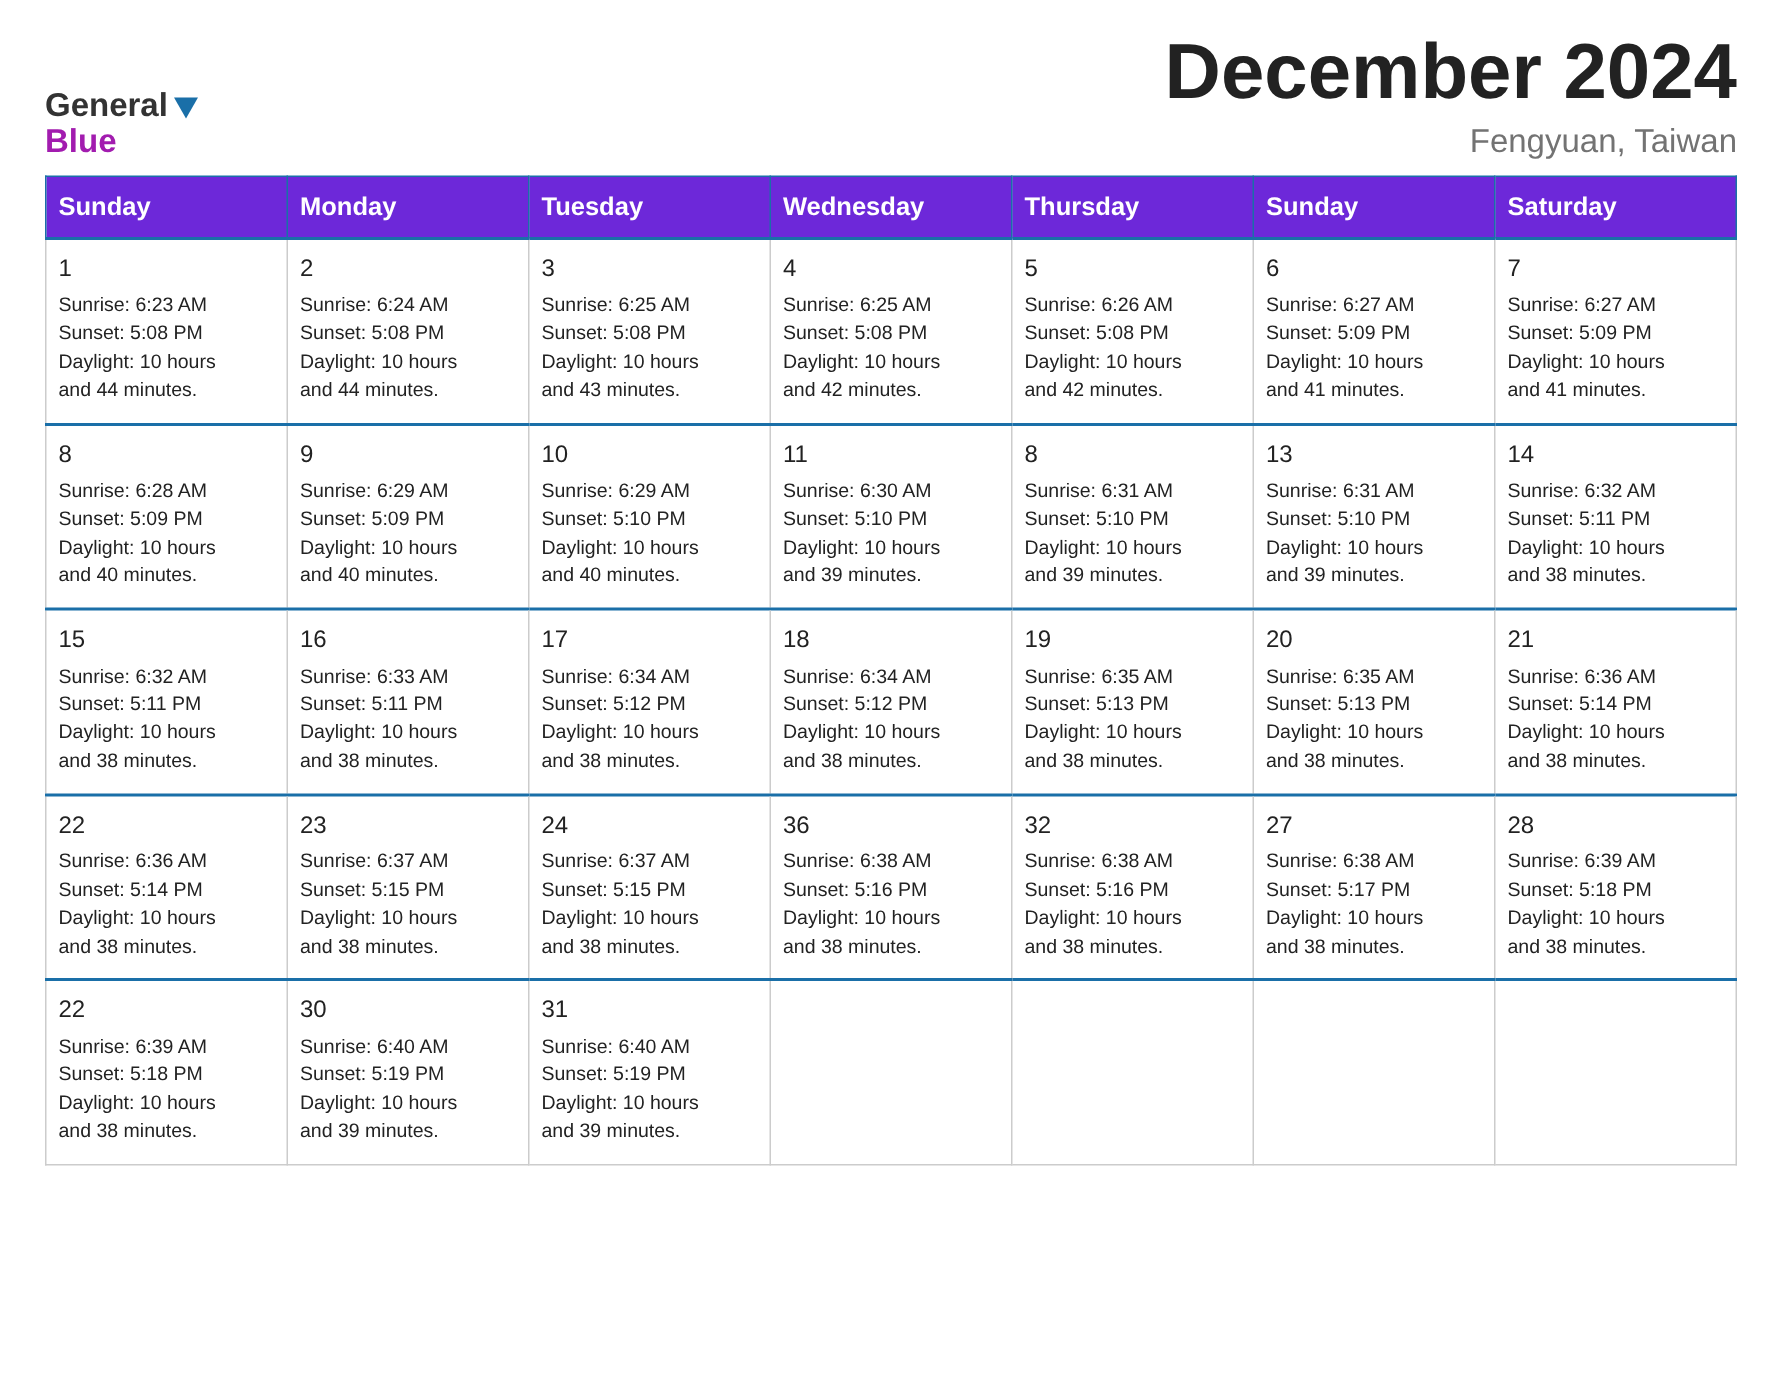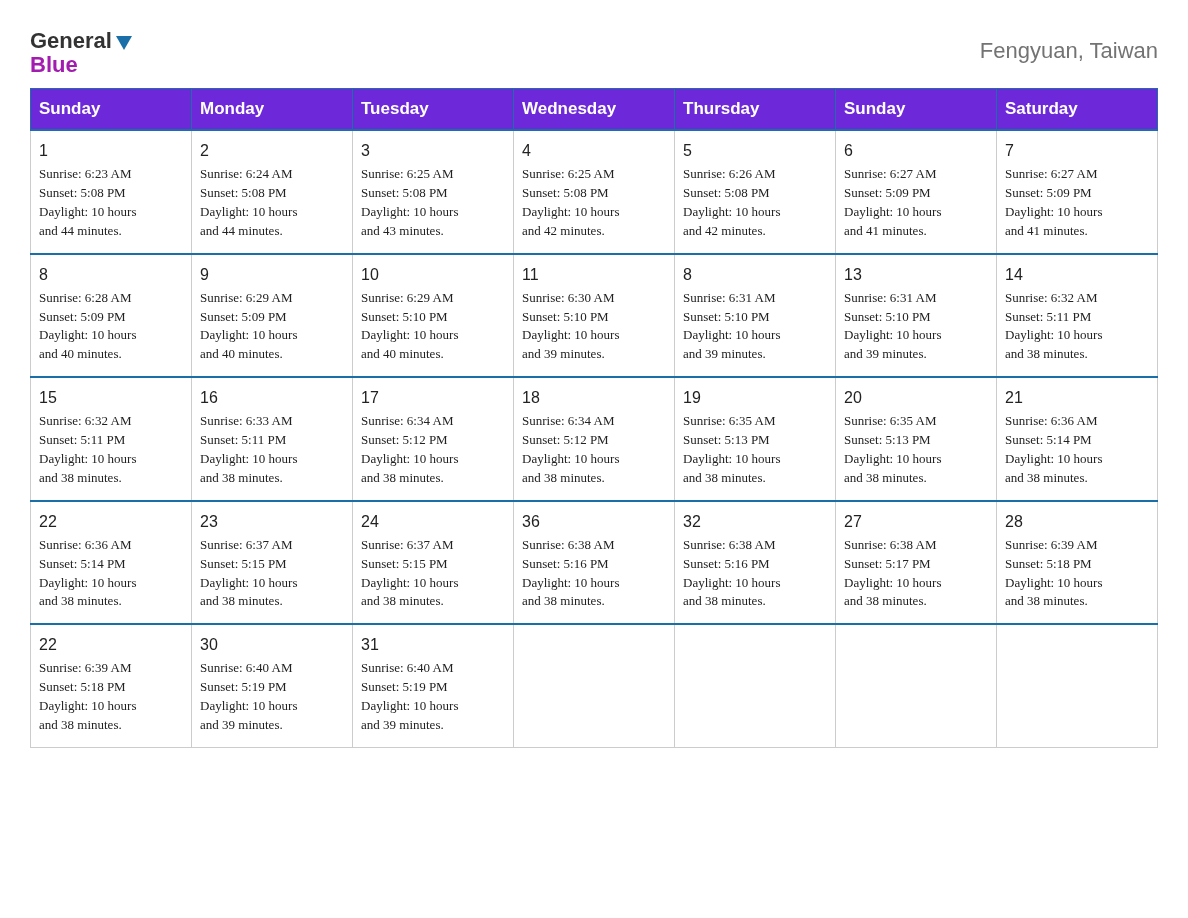--- a/index.html
+++ b/index.html
@@ -6,21 +6,21 @@
     body {
       font-family: Arial, sans-serif;
       background: #fff;
       padding: 20px 30px;
       width: 1188px;
       min-height: 918px;
     }
     .header {
       display: flex;
       justify-content: space-between;
-      align-items: center;
+      align-items: flex-end;
       margin-bottom: 10px;
     }
     .logo {
       display: flex;
       flex-direction: column;
       align-items: flex-start;
       margin-top: 10px;
     }
     .logo-text {
       font-size: 22px;
@@ -83,37 +83,37 @@
     .day-num {
       font-size: 16px;
       font-weight: normal;
       display: block;
       margin-bottom: 3px;
     }
     .day-info {
       font-size: 13px;
       color: #222;
       line-height: 1.45;
-      font-family: Liberation Serif, serif;
     }
   </style>
 </head>
 <body>
 
 <div class="header">
   <div class="logo">
     <div class="logo-line">
       <span class="logo-text">General</span>
       <svg width="20" height="20" viewBox="0 0 20 20" style="margin-left:2px;margin-top:2px;">
         <polygon points="2,4 18,4 10,18" fill="#1a6fa8"></polygon>
       </svg>
     </div>
     <span class="logo-blue">Blue</span>
   </div>
   <div class="title-block">
+    <div class="month-title">December 2024</div>
     <div class="location">Fengyuan, Taiwan</div>
   </div>
 </div>
 
 <table class="calendar">
   <thead>
     <tr>
       <th>Sunday</th>
       <th>Monday</th>
       <th>Tuesday</th>

